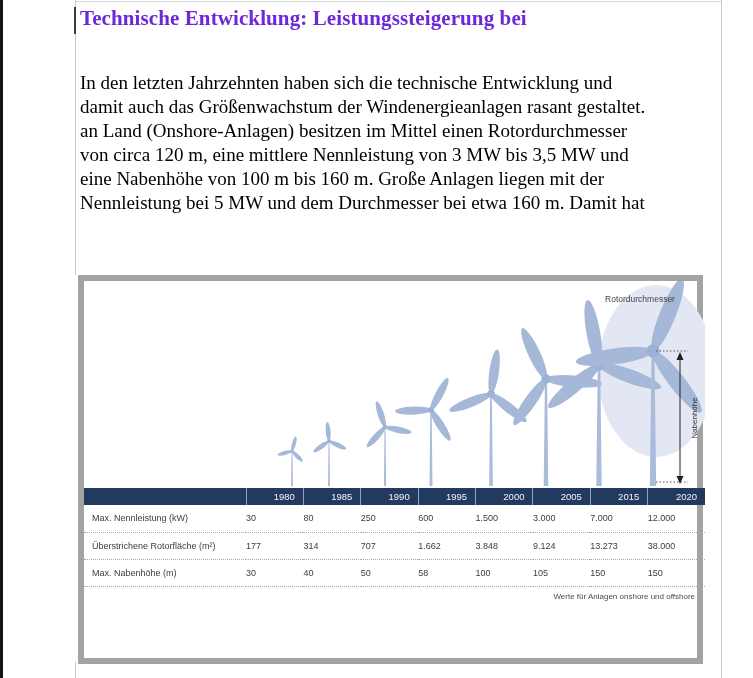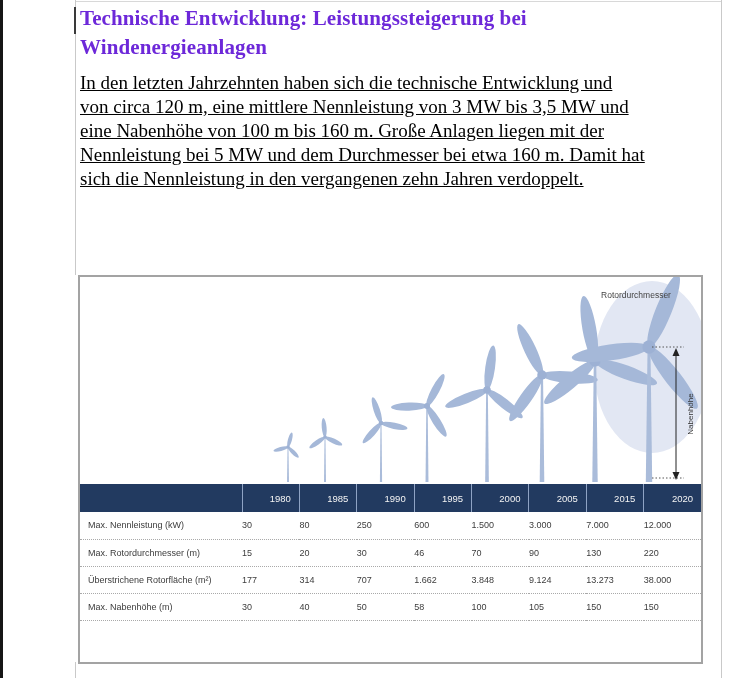--- a/index.html
+++ b/index.html
@@ -27,40 +27,40 @@
     background: #3a3a3a;
   }
   
   .title {
     position: absolute; left: 80px; top: 4px; width: 640px;
     font-size: 21px; font-weight: bold; color: #6d28d9;
     line-height: 29px; letter-spacing: 0.1px;
   }
   .bodytext {
     position: absolute; left: 80px; top: 71px; width: 645px;
-    font-size: 19px; color: #000; line-height: 24px; text-decoration: underline;
+    font-size: 19px; color: #000; line-height: 24px;
   }
   .bodytext div { white-space: nowrap; }
   
   .figure {
     position: absolute; left: 78px; top: 275px;
     width: 625px; height: 389px;
-    border: 2px solid #a3a3a3;
+    border: 6px solid #a3a3a3;
     background: #ffffff;
     font-family: "Liberation Sans", sans-serif;
   }
   .fig-svg { display: block; width: 621px; height: 207px; }
   
   table.figtable {
     width: 621px; border-collapse: collapse; table-layout: fixed;
     font-family: "Liberation Sans", sans-serif;
   }
   table.figtable th {
     background: #223a60; color: #f4f4f4; font-weight: normal;
-    font-size: 9.5px; text-align: right; padding: 0 8px 0 0; height: 28px;
+    font-size: 9.5px; text-align: right; padding: 0 8px 0 0; height: 17px;
   }
   table.figtable th.lbl { border-left: none; }
   table.figtable th + th { border-left: 1px solid #8fa3c4; }
   table.figtable th:nth-child(2) { border-left: 1px solid #8fa3c4; }
   table.figtable td {
     font-size: 9px; color: #3c3c3c; height: 27px;
     border-bottom: 1px dotted #a9a9a9; text-align: left; padding: 0 8px 0 0;
   }
   table.figtable td.lbl { text-align: left; padding: 0 0 0 8px; }
   .footnote {
@@ -76,29 +76,29 @@
 
   <div class="edge-left"></div>
   <div class="rule rule-top"></div>
   <div class="rule rule-left-a"></div>
   <div class="rule rule-left-b"></div>
   <div class="rule rule-right"></div>
   <div class="caret"></div>
 
   <h1 class="title">
     <div>Technische Entwicklung: Leistungssteigerung bei</div>
-    <div>Windenergieanlagen</div>
   </h1>
 
   <div class="bodytext">
     <div>In den letzten Jahrzehnten haben sich die technische Entwicklung und</div>
+    <div>damit auch das Größenwachstum der Windenergieanlagen rasant gestaltet.</div>
+    <div>an Land (Onshore-Anlagen) besitzen im Mittel einen Rotordurchmesser</div>
     <div>von circa 120 m, eine mittlere Nennleistung von 3 MW bis 3,5 MW und</div>
     <div>eine Nabenhöhe von 100 m bis 160 m. Große Anlagen liegen mit der</div>
     <div>Nennleistung bei 5 MW und dem Durchmesser bei etwa 160 m. Damit hat</div>
-    <div>sich die Nennleistung in den vergangenen zehn Jahren verdoppelt.</div>
   </div>
 
   <figure class="figure">
 
     <svg class="fig-svg" viewBox="0 0 621 207">
 
       <ellipse cx="572" cy="90" rx="58" ry="86" fill="#e2e7f3"></ellipse>
 
       <g id="turbines">
           <g>
@@ -200,31 +200,20 @@
             <td>30</td>
             <td>80</td>
             <td>250</td>
             <td>600</td>
             <td>1.500</td>
             <td>3.000</td>
             <td>7.000</td>
             <td>12.000</td>
           </tr>
           <tr>
-            <td class="lbl">Max. Rotordurchmesser (m)</td>
-            <td>15</td>
-            <td>20</td>
-            <td>30</td>
-            <td>46</td>
-            <td>70</td>
-            <td>90</td>
-            <td>130</td>
-            <td>220</td>
-          </tr>
-          <tr>
             <td class="lbl">Überstrichene Rotorfläche (m²)</td>
             <td>177</td>
             <td>314</td>
             <td>707</td>
             <td>1.662</td>
             <td>3.848</td>
             <td>9.124</td>
             <td>13.273</td>
             <td>38.000</td>
           </tr>
@@ -235,15 +224,16 @@
             <td>50</td>
             <td>58</td>
             <td>100</td>
             <td>105</td>
             <td>150</td>
             <td>150</td>
           </tr>
         </tbody>
     </table>
 
+    <div class="footnote">Werte für Anlagen onshore und offshore</div>
   </figure>
 
 </div>
 
 </body></html>

